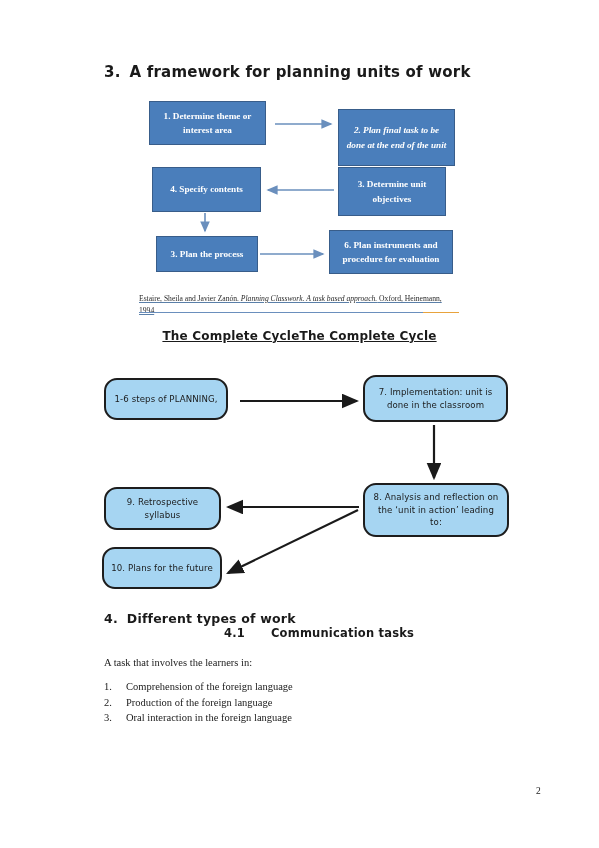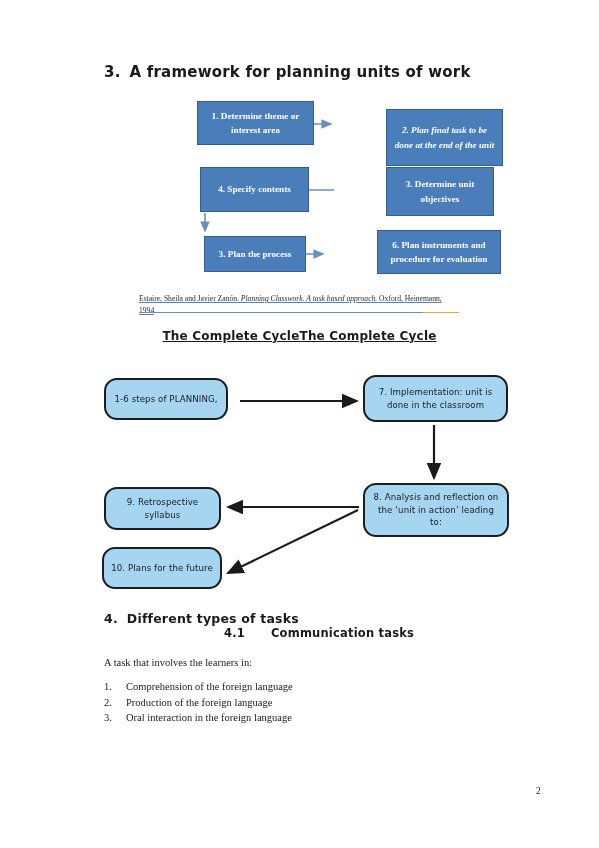--- a/index.html
+++ b/index.html
@@ -75,21 +75,20 @@
     font-family: "Liberation Serif", serif;
     font-weight: bold;
     font-size: 9.2px;
     line-height: 1.55;
     text-align: center;
     display: flex;
     align-items: center;
     justify-content: center;
     padding: 0 6px;
     box-sizing: border-box;
-    margin-left: 48px;
   }
 
   .box1 { left: 149px; top: 101px; width: 117px; height: 44px; }
   .box2 { left: 338px; top: 109px; width: 117px; height: 57px; font-style: italic; }
   .box3 { left: 338px; top: 167px; width: 108px; height: 49px; }
   .box4 { left: 152px; top: 167px; width: 109px; height: 45px; }
   .box5 { left: 156px; top: 236px; width: 102px; height: 36px; }
   .box6 { left: 329px; top: 230px; width: 124px; height: 44px; }
 
   
@@ -246,21 +245,21 @@
 
   <div class="cycle-title hand">The Complete CycleThe Complete Cycle</div>
 
   <div class="cy-box cbox7">1-6 steps of PLANNING,</div>
   <div class="cy-box cbox8">7. Implementation: unit is done in the classroom</div>
   <div class="cy-box cbox9">8. Analysis and reflection on the ‘unit in action’ leading to:</div>
   <div class="cy-box cbox10">9. Retrospective syllabus</div>
   <div class="cy-box cbox11">10. Plans for the future</div>
 
   <div class="heading-4 hand">
-    <span class="num">4.</span><span>Different types of tasks</span>
+    <span class="num">4.</span><span>Different types of work</span>
   </div>
 
   <div class="heading-41 hand">
     <span class="num">4.1</span><span>Communication tasks</span>
   </div>
 
   <div class="body-line intro">A task that involves the learners in:</div>
 
   <ol class="num-list">
     <li>

